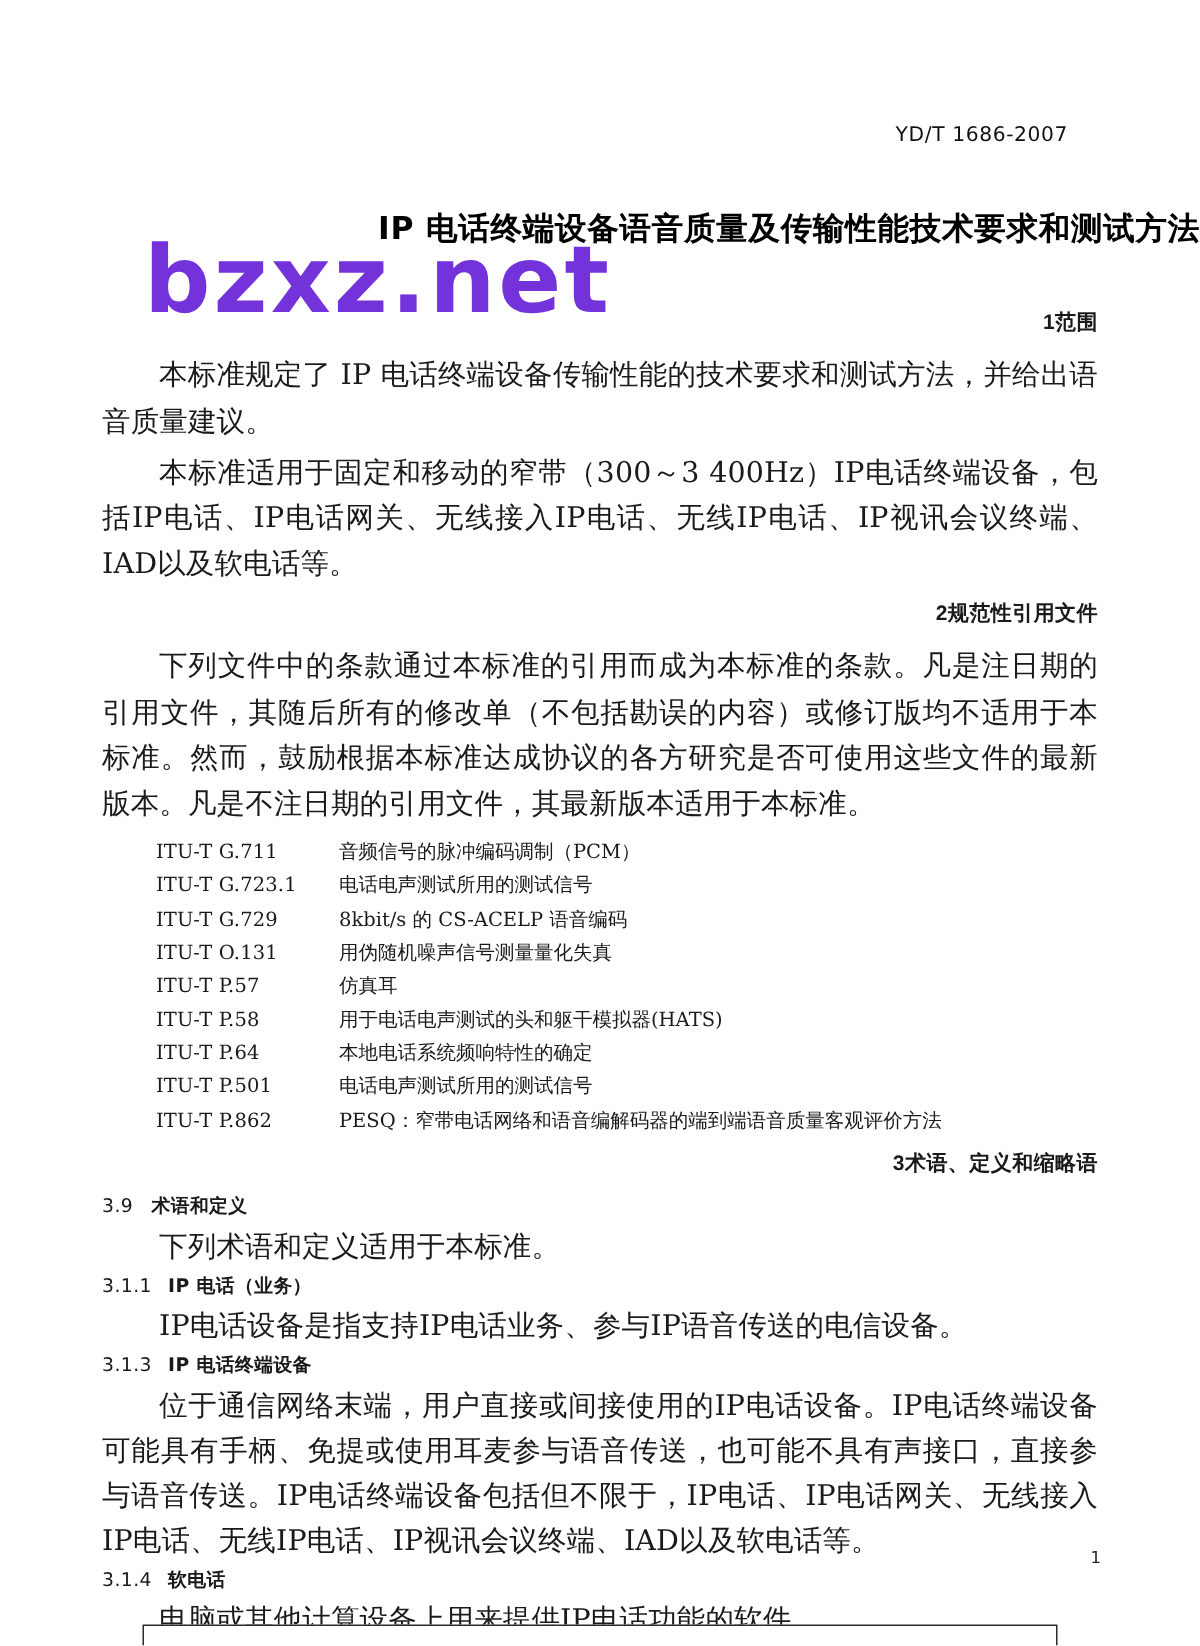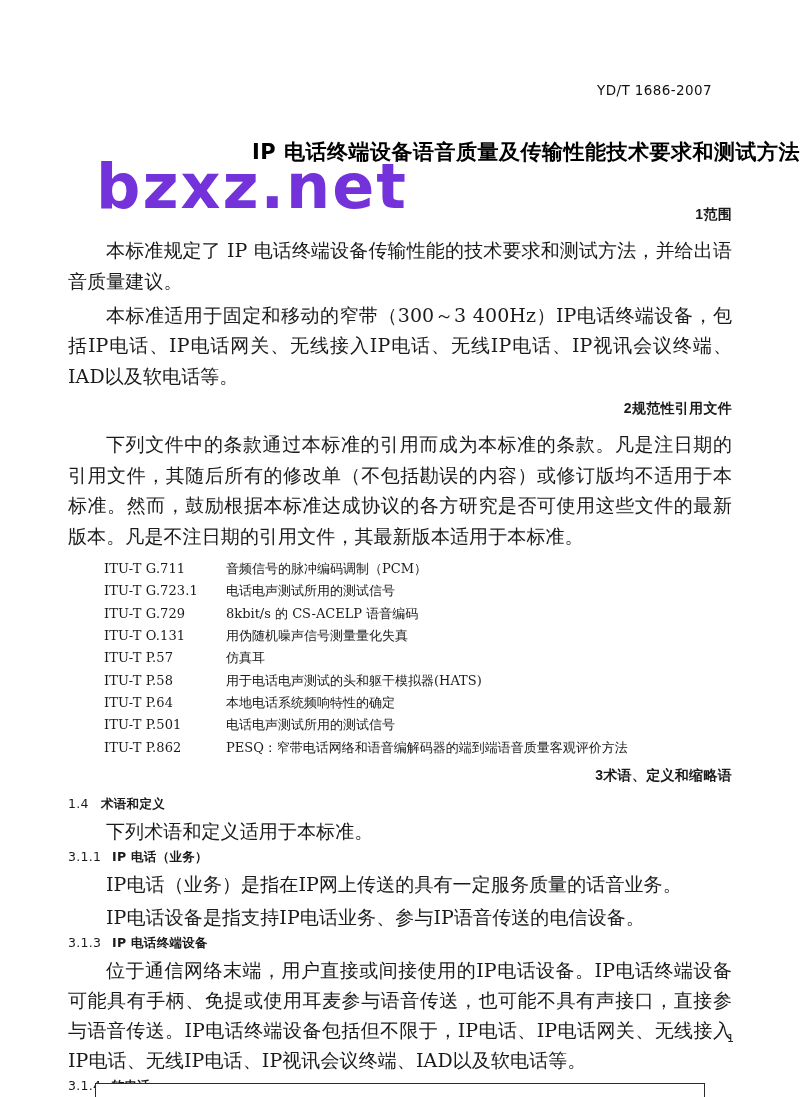--- a/index.html
+++ b/index.html
@@ -200,28 +200,27 @@
             <span class="ref-code">ITU-T P.862</span>
             <span class="ref-desc">PESQ：窄带电话网络和语音编解码器的端到端语音质量客观评价方法</span>
           </li>
       </ul>
 
       <div class="h1">
         <span class="num">3</span><span>术语、定义和缩略语</span>
       </div>
 
       <div class="h3 lvl2">
-        <span class="num">1.4</span><span>术语和定义</span>
+        <span class="num">3.9</span><span>术语和定义</span>
       </div>
       <p class="para tight">下列术语和定义适用于本标准。</p>
 
       <div class="h3">
         <span class="num">3.1.1</span><span>IP 电话（业务）</span>
       </div>
-      <p class="para tight">IP电话（业务）是指在IP网上传送的具有一定服务质量的话音业务。</p>
 
       <p class="para tight">IP电话设备是指支持IP电话业务、参与IP语音传送的电信设备。</p>
 
       <div class="h3">
         <span class="num">3.1.3</span><span>IP 电话终端设备</span>
       </div>
       <p class="para tight">位于通信网络末端，用户直接或间接使用的IP电话设备。IP电话终端设备可能具有手柄、免提或使用耳麦参与语音传送，也可能不具有声接口，直接参与语音传送。IP电话终端设备包括但不限于，IP电话、IP电话网关、无线接入IP电话、无线IP电话、IP视讯会议终端、IAD以及软电话等。</p>
 
       <div class="h3">
         <span class="num">3.1.4</span><span>软电话</span>

